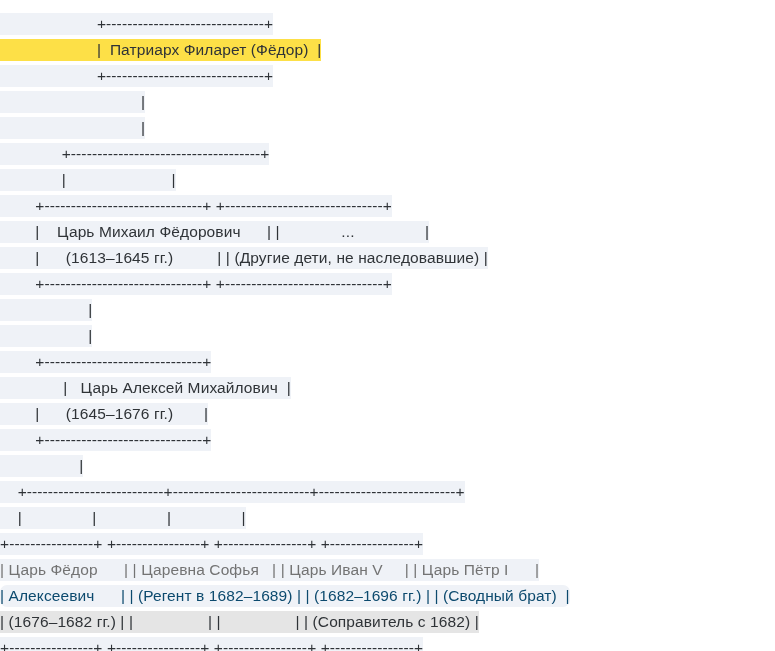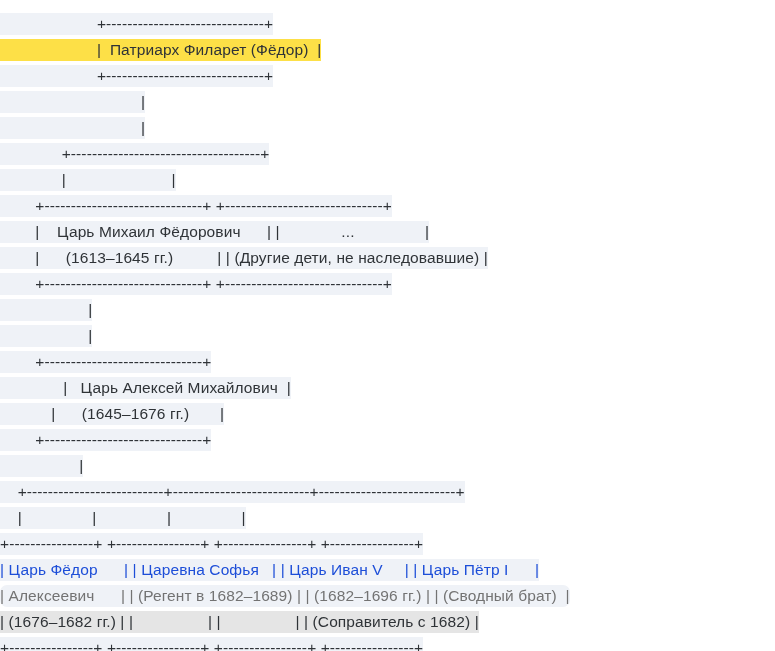--- a/index.html
+++ b/index.html
@@ -48,23 +48,23 @@
     <div class="ascii-line" style="background: rgb(239, 242, 247); color: rgb(47, 51, 55);">              +------------------------------------+</div>
     <div class="ascii-line" style="background: rgb(239, 242, 247); color: rgb(47, 51, 55);">              |                        |</div>
     <div class="ascii-line" style="background: rgb(239, 242, 247); color: rgb(47, 51, 55);">        +------------------------------+ +------------------------------+</div>
     <div class="ascii-line" style="background: rgb(239, 242, 247); color: rgb(47, 51, 55);">        |    Царь Михаил Фёдорович      | |              ...                |</div>
     <div class="ascii-line" style="background: rgb(239, 242, 247); color: rgb(47, 51, 55);">        |      (1613–1645 гг.)          | | (Другие дети, не наследовавшие) |</div>
     <div class="ascii-line" style="background: rgb(239, 242, 247); color: rgb(47, 51, 55);">        +------------------------------+ +------------------------------+</div>
     <div class="ascii-line" style="background: rgb(239, 242, 247); color: rgb(47, 51, 55);">                    |</div>
     <div class="ascii-line" style="background: rgb(239, 242, 247); color: rgb(47, 51, 55);">                    |</div>
     <div class="ascii-line" style="background: rgb(239, 242, 247); color: rgb(47, 51, 55);">        +------------------------------+</div>
     <div class="ascii-line" style="background: rgb(239, 242, 247); color: rgb(47, 51, 55); padding-left: 28px;">        |   Царь Алексей Михайлович  |</div>
-    <div class="ascii-line" style="background: rgb(239, 242, 247); color: rgb(47, 51, 55); padding-left: 16px;">        |      (1645–1676 гг.)       |</div>
+    <div class="ascii-line" style="background: rgb(239, 242, 247); color: rgb(47, 51, 55);">        |      (1645–1676 гг.)       |</div>
     <div class="ascii-line" style="background: rgb(239, 242, 247); color: rgb(47, 51, 55);">        +------------------------------+</div>
     <div class="ascii-line" style="background: rgb(239, 242, 247); color: rgb(47, 51, 55);">                  |</div>
     <div class="ascii-line" style="background: rgb(239, 242, 247); color: rgb(47, 51, 55);">    +--------------------------+--------------------------+--------------------------+</div>
     <div class="ascii-line" style="background: rgb(239, 242, 247); color: rgb(47, 51, 55);">    |                |                |                |</div>
     <div class="ascii-line" style="background: rgb(239, 242, 247); color: rgb(47, 51, 55);">+----------------+ +----------------+ +----------------+ +----------------+</div>
-    <div class="ascii-line" style="background: rgb(239, 242, 247); color: #1d4ed8;">| Царь Фёдор      | | Царевна Софья   | | Царь Иван V     | | Царь Пётр I      |</div>
-    <div class="ascii-line" style="background: rgb(239, 242, 247); color: #737373; border-radius: 7px;">| Алексеевич      | | (Регент в 1682–1689) | | (1682–1696 гг.) | | (Сводный брат)  |</div>
+    <div class="ascii-line" style="background: rgb(239, 242, 247); color: #737373;">| Царь Фёдор      | | Царевна Софья   | | Царь Иван V     | | Царь Пётр I      |</div>
+    <div class="ascii-line" style="background: rgb(239, 242, 247); color: #0c4a6e; border-radius: 7px;">| Алексеевич      | | (Регент в 1682–1689) | | (1682–1696 гг.) | | (Сводный брат)  |</div>
     <div class="ascii-line" style="background: #e5e5e5; color: rgb(47, 51, 55);">| (1676–1682 гг.) | |                 | |                 | | (Соправитель с 1682) |</div>
     <div class="ascii-line" style="background: rgb(239, 242, 247); color: rgb(47, 51, 55);">+----------------+ +----------------+ +----------------+ +----------------+</div>
   </div>
 
 </body></html>

